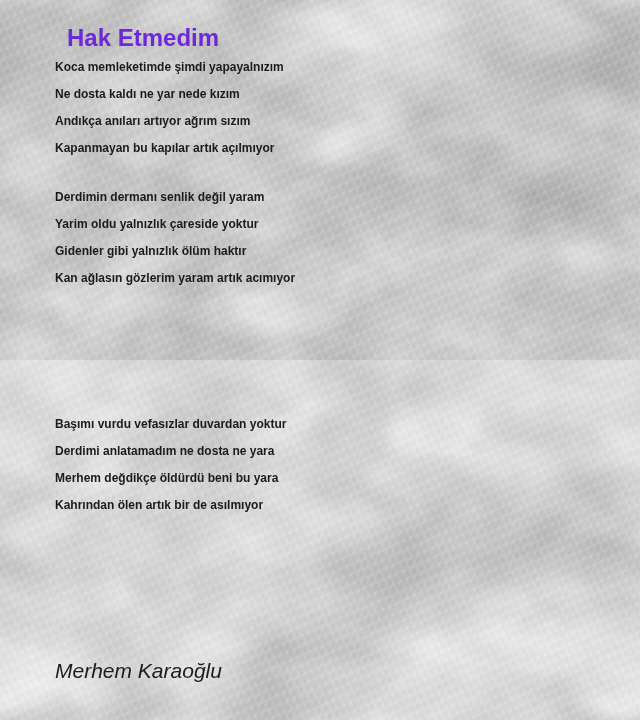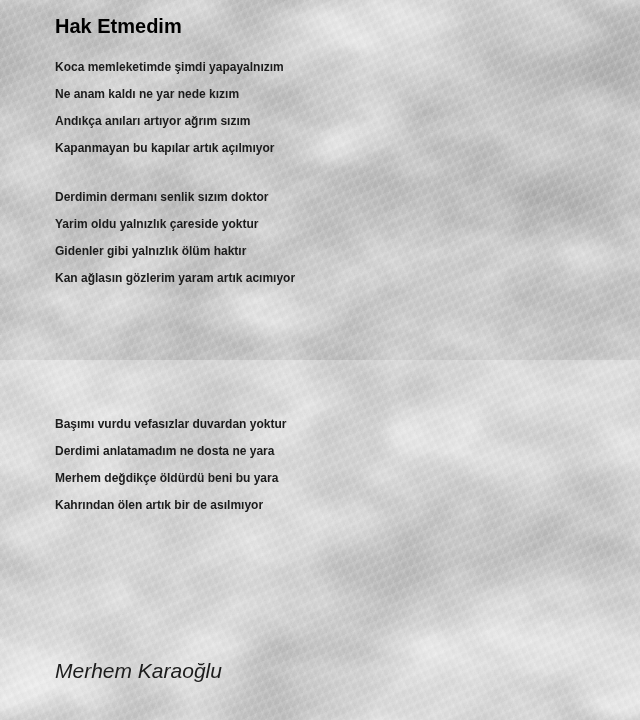--- a/index.html
+++ b/index.html
@@ -52,25 +52,25 @@
   
   .poem {
     position: absolute;
     inset: 0;
     z-index: 2;
   }
   .poem-title {
     position: absolute;
     left: 55px;
     top: 10px;
-    margin: 0;
-    font-size: 20px;
+    margin: 12px;
+    font-size: 24px;
     line-height: 32px;
     font-weight: 700;
-    color: #000000;
+    color: #6d28d9;
     letter-spacing: 0px;
     white-space: pre-wrap;
   }
   .stanza {
     position: absolute;
     left: 55px;
     margin: 0;
   }
   .stanza-1 { top: 54px; }
   .stanza-2 { top: 184px; }
@@ -134,27 +134,27 @@
   </svg>
   <div class="streaks-a"></div>
   <div class="streaks-b"></div>
 </div>
 
 <main class="poem">
   <h1 class="poem-title">Hak Etmedim</h1>
 
   <section class="stanza stanza-1">
     <p class="line">Koca memleketimde şimdi yapayalnızım</p>
-    <p class="line">Ne anam kaldı ne yar nede kızım</p>
+    <p class="line">Ne dosta kaldı ne yar nede kızım</p>
     <p class="line">Andıkça anıları artıyor ağrım sızım</p>
     <p class="line">Kapanmayan bu kapılar artık açılmıyor</p>
   </section>
 
   <section class="stanza stanza-2">
-    <p class="line">Derdimin dermanı senlik sızım doktor</p>
+    <p class="line">Derdimin dermanı senlik değil yaram</p>
     <p class="line">Yarim oldu yalnızlık çareside yoktur</p>
     <p class="line">Gidenler gibi yalnızlık ölüm haktır</p>
     <p class="line">Kan ağlasın gözlerim yaram artık acımıyor</p>
   </section>
 
   <section class="stanza stanza-3">
     <p class="line">Başımı vurdu vefasızlar duvardan yoktur</p>
     <p class="line">Derdimi anlatamadım ne dosta ne yara</p>
     <p class="line">Merhem değdikçe öldürdü beni bu yara</p>
     <p class="line">Kahrından ölen artık bir de asılmıyor</p>

